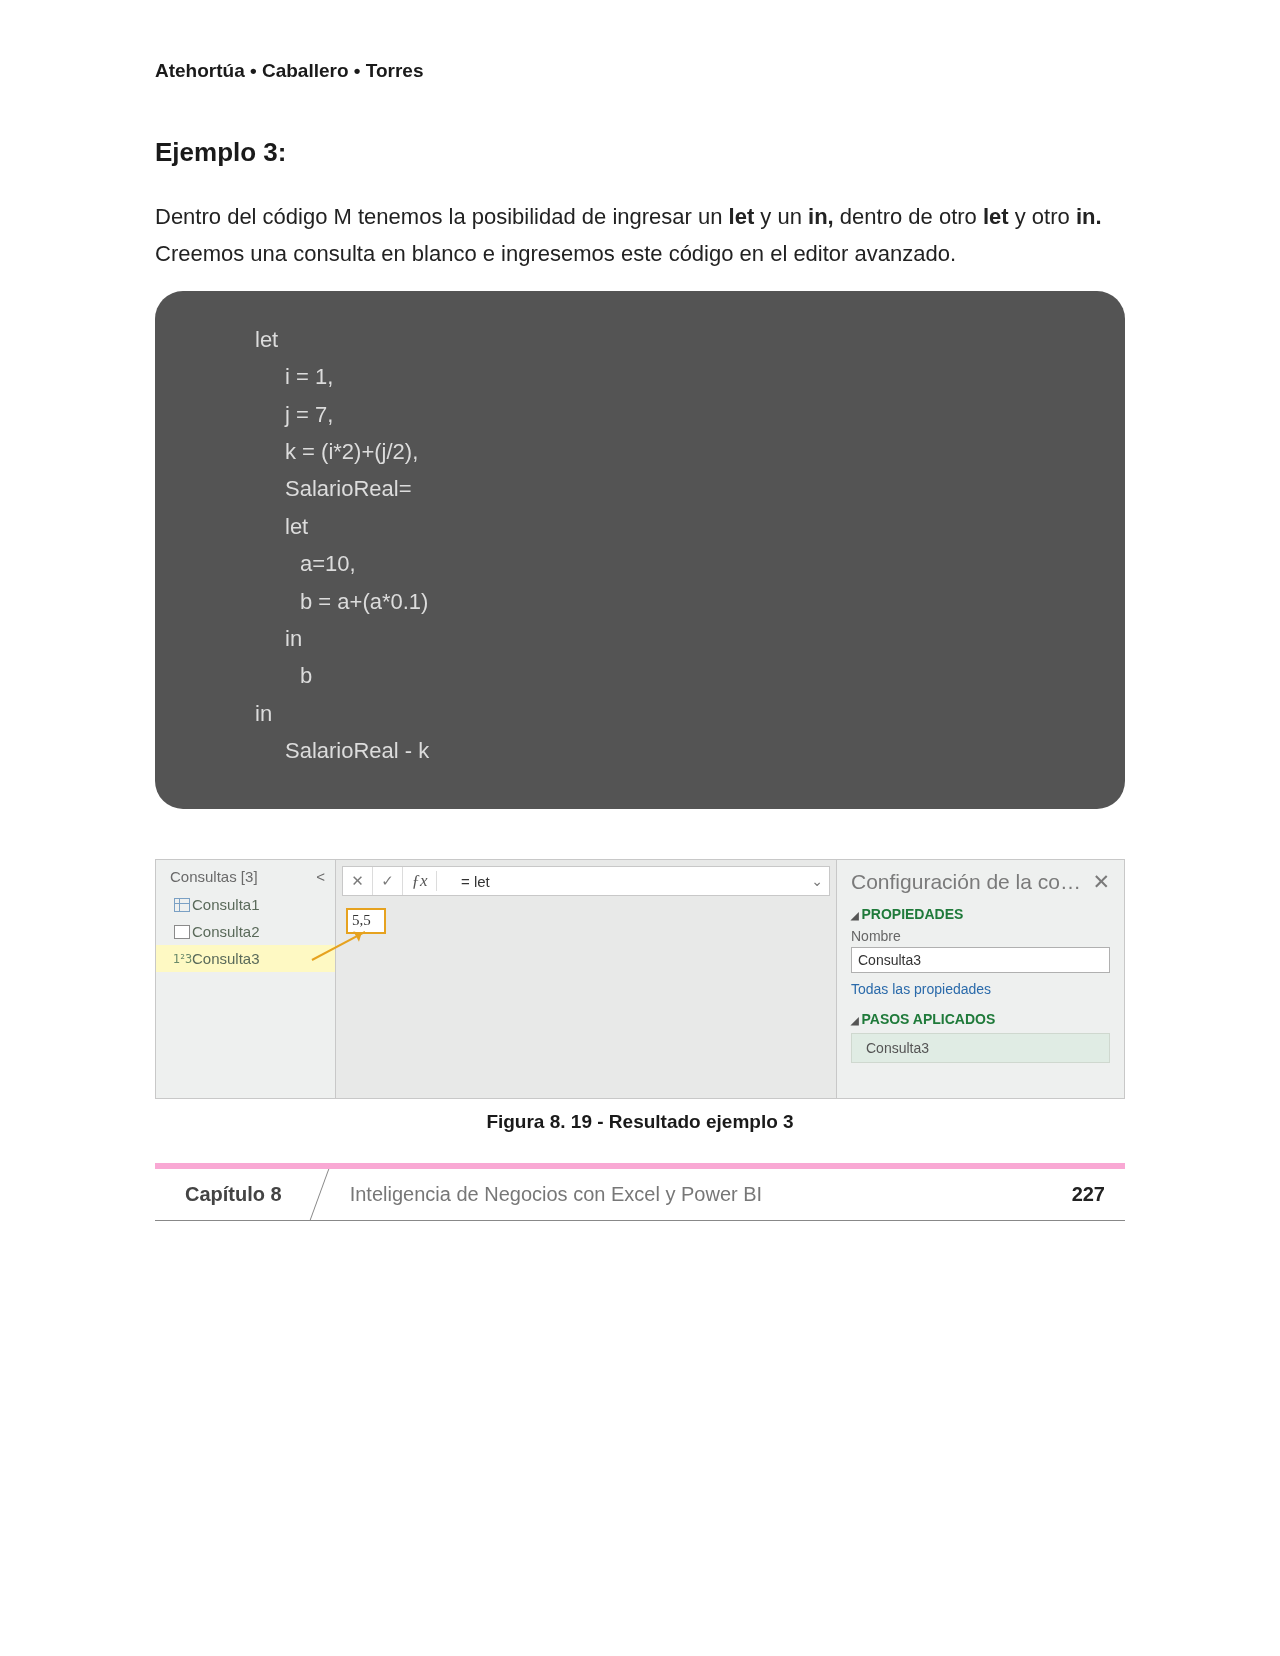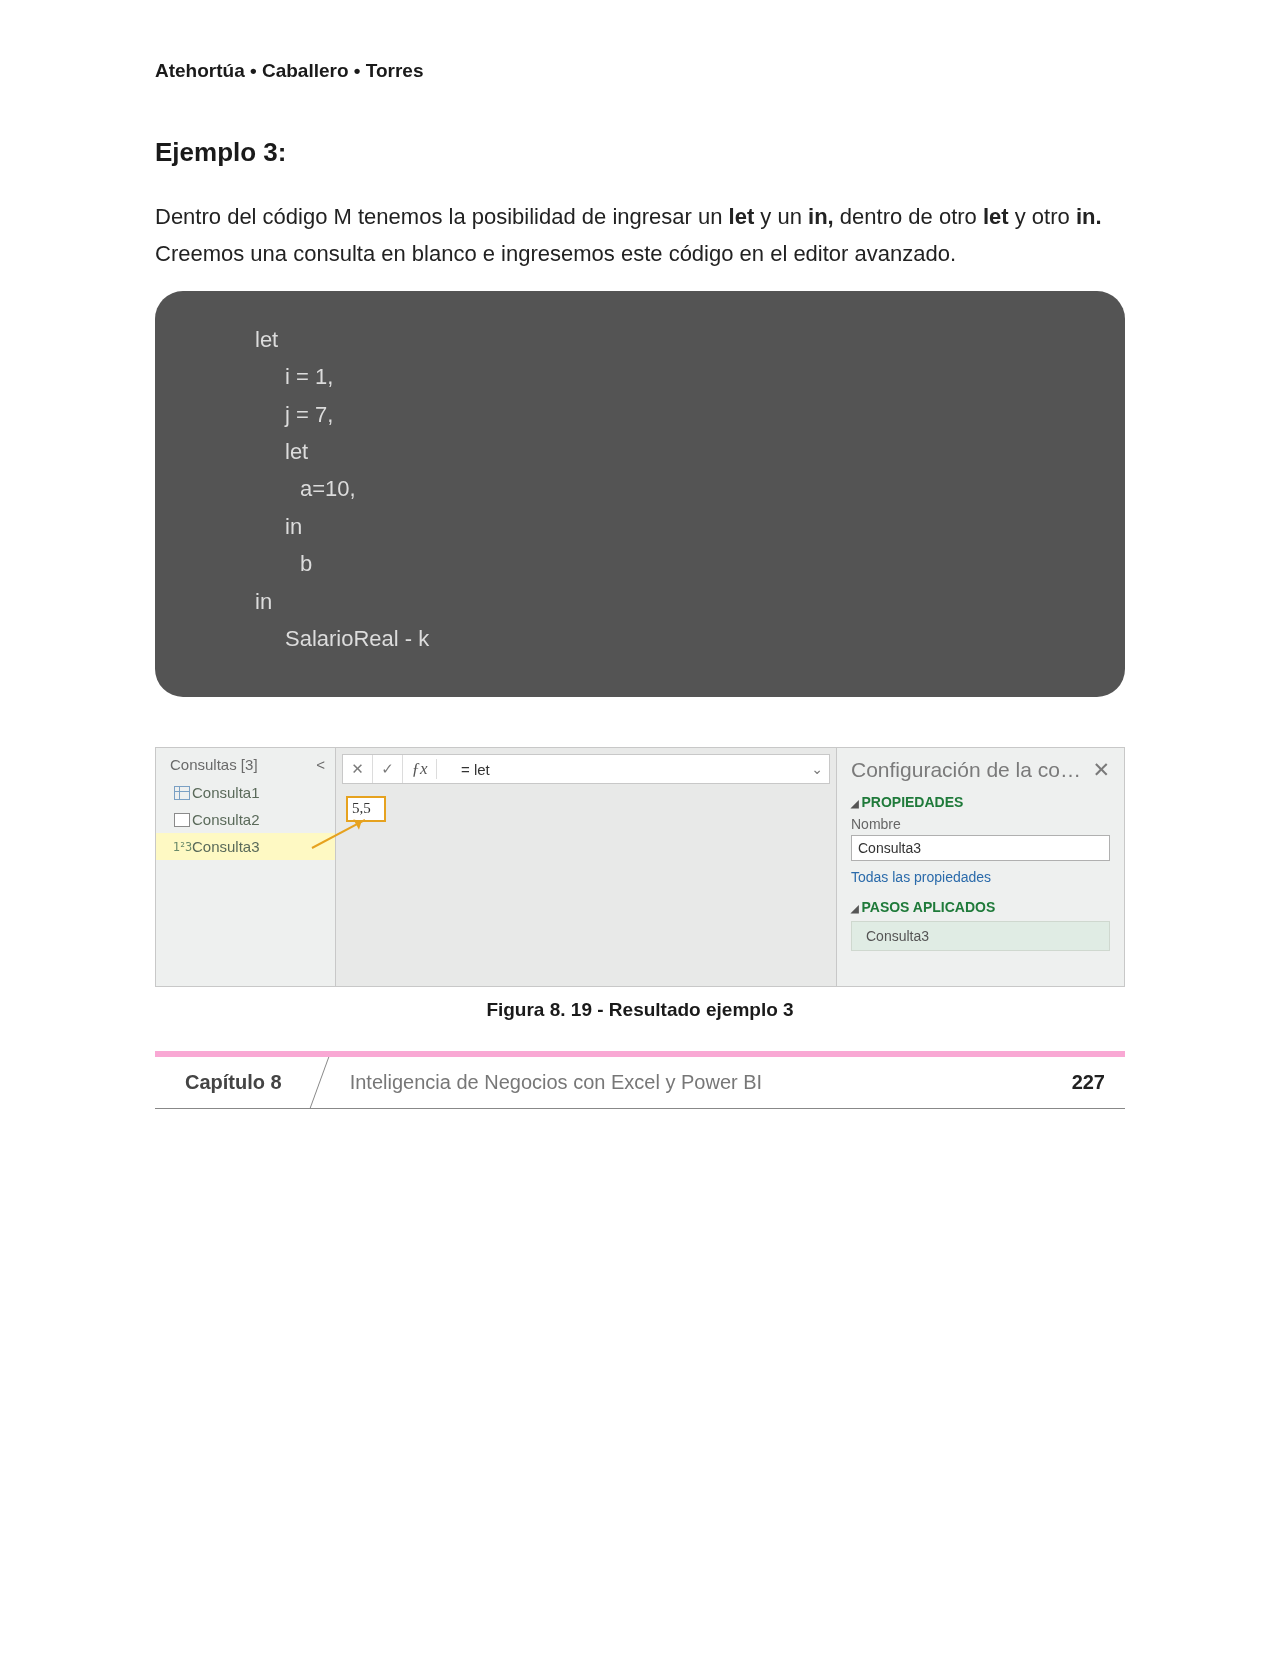--- a/index.html
+++ b/index.html
@@ -254,23 +254,26 @@
   <div class="example-heading">Ejemplo 3:</div>
 
   <p class="body-text">
     <span>Dentro del código M tenemos la posibilidad de ingresar un </span><b>let</b><span> y un </span><b>in,</b><span> dentro de otro </span><b>let</b><span> y otro </span><b>in.</b><span> Creemos una consulta en blanco e ingresemos este código en el editor avanzado.</span>
   </p>
 
   <div class="code-block">
     <div class="line">let</div>
     <div class="line indent1">i = 1,</div>
     <div class="line indent1">j = 7,</div>
+    <div class="line indent1">k = (i*2)+(j/2),</div>
     <div class="line"></div>
+    <div class="line indent1">SalarioReal=</div>
     <div class="line indent1">let</div>
     <div class="line indent2">a=10,</div>
+    <div class="line indent2">b = a+(a*0.1)</div>
     <div class="line indent1">in</div>
     <div class="line indent2">b</div>
     <div class="line">in</div>
     <div class="line indent1">SalarioReal - k</div>
   </div>
 
   <div class="pq-shot">
 
     <div class="pq-left">
       <div class="pq-left-header">

